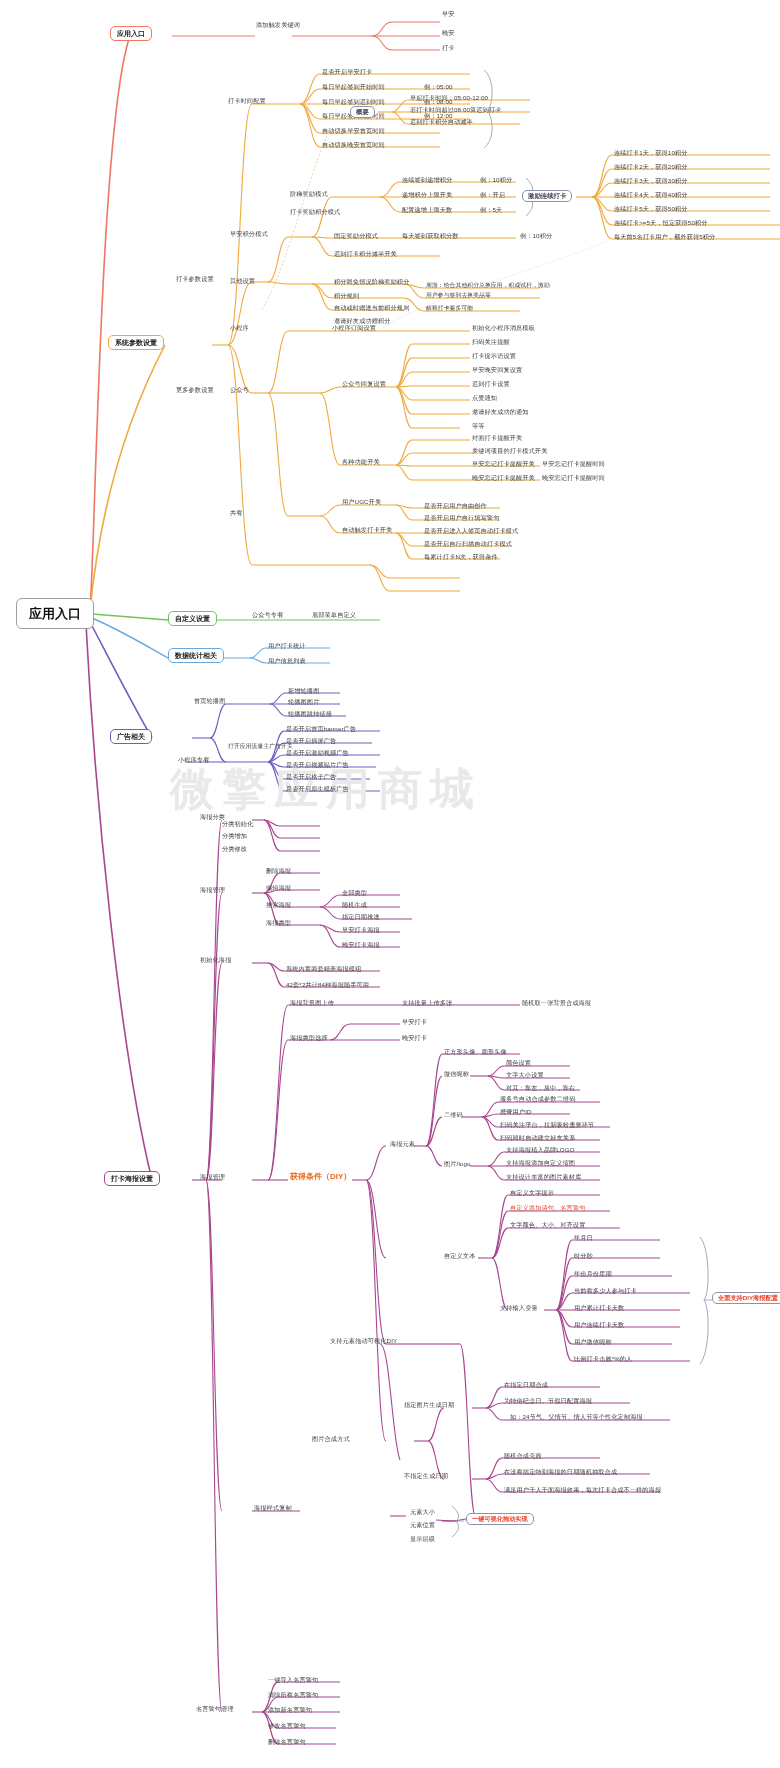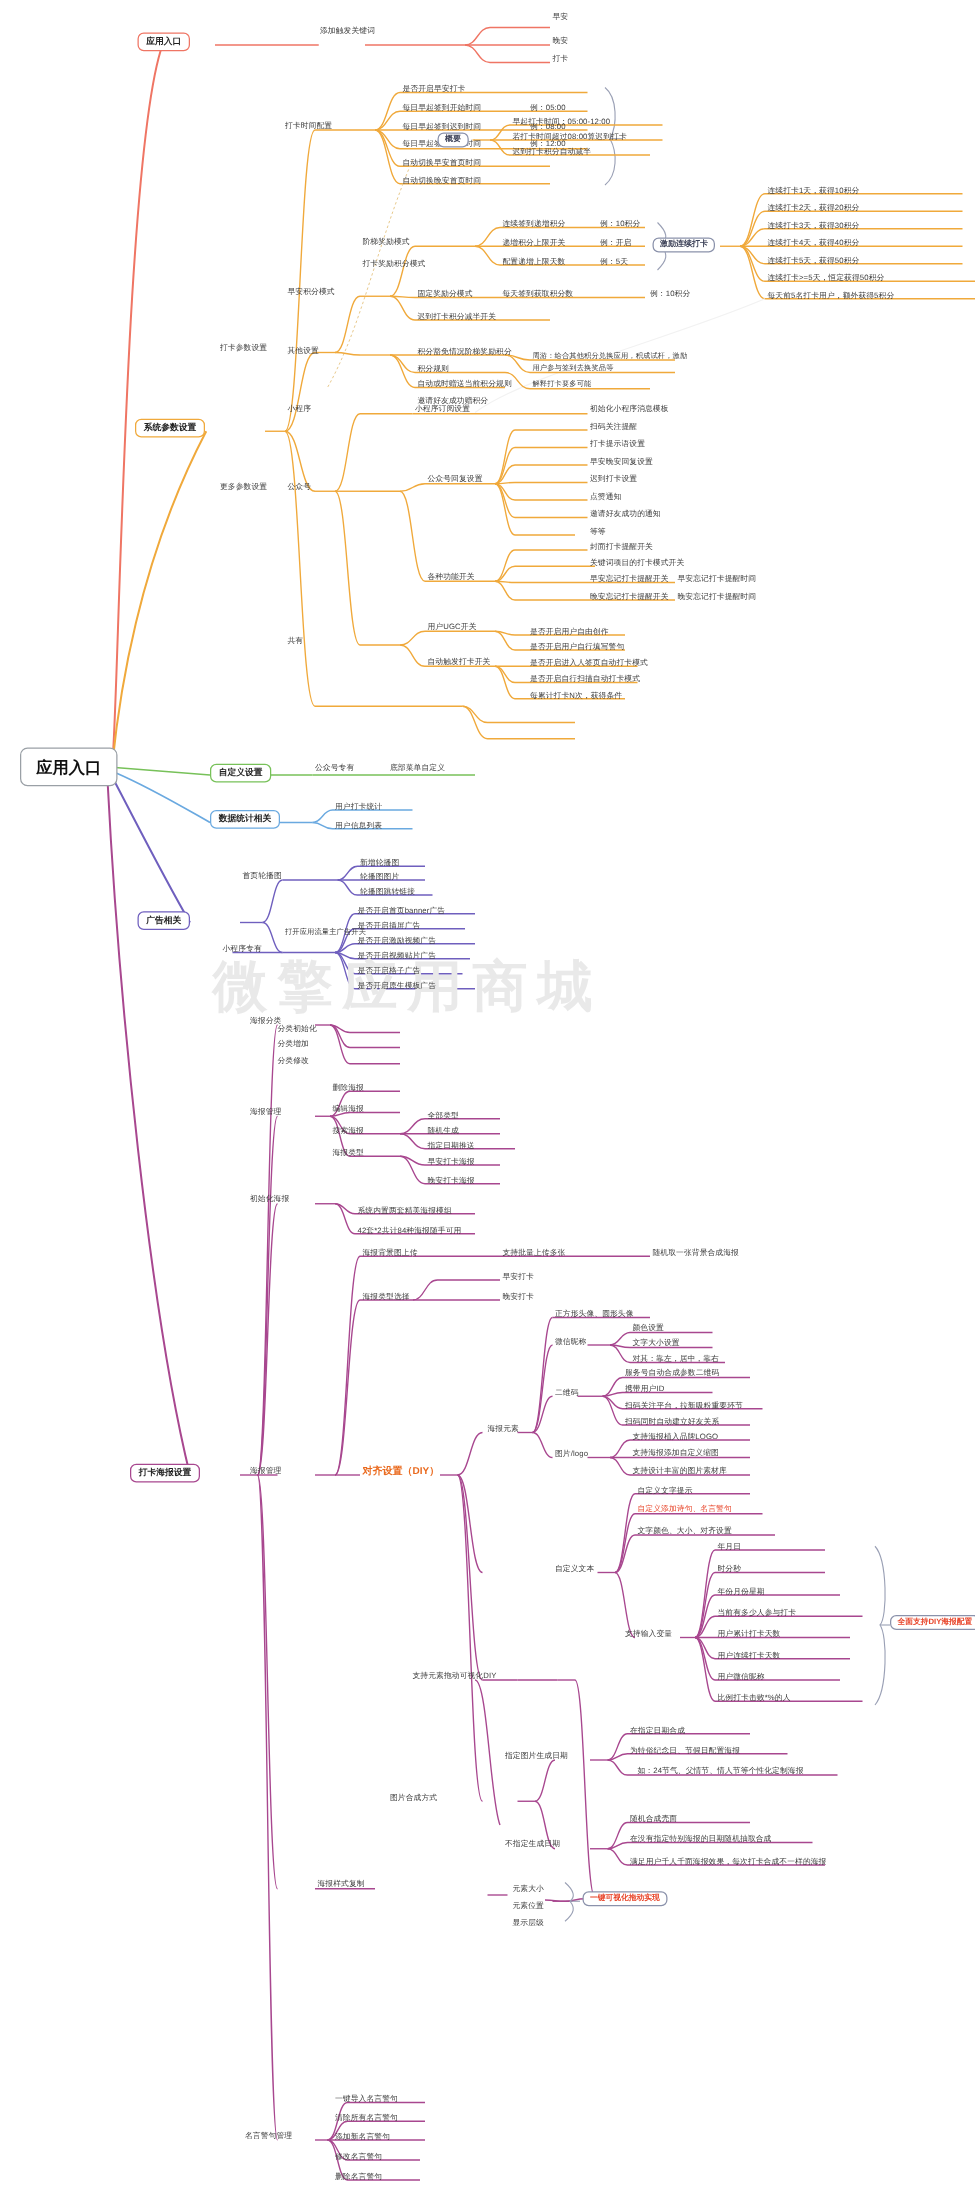--- a/index.html
+++ b/index.html
@@ -462,21 +462,21 @@
   <div class="node leaf" style="left:286px;top:982px;">42套*2共计84种海报随手可用</div>
 
   <div class="node leaf" style="left:200px;top:1174px;">海报管理</div>
   <div class="node leaf" style="left:290px;top:1000px;">海报背景图上传</div>
   <div class="node leaf" style="left:402px;top:1000px;">支持批量上传多张</div>
   <div class="node leaf" style="left:522px;top:1000px;">随机取一张背景合成海报</div>
   <div class="node leaf" style="left:290px;top:1035px;">海报类型选择</div>
   <div class="node leaf" style="left:402px;top:1019px;">早安打卡</div>
   <div class="node leaf" style="left:402px;top:1035px;">晚安打卡</div>
 
-  <div class="node orangetext" style="left:290px;top:1173px;">对齐设置（DIY）</div>
+  <div class="node orangetext" style="left:290px;top:1173px;">获得条件（DIY）</div>
 
   <div class="node leaf" style="left:390px;top:1141px;">海报元素</div>
   <div class="node leaf" style="left:444px;top:1049px;">正方形头像、圆形头像</div>
   <div class="node leaf" style="left:444px;top:1071px;">微信昵称</div>
   <div class="node leaf" style="left:506px;top:1060px;">颜色设置</div>
   <div class="node leaf" style="left:506px;top:1072px;">文字大小设置</div>
   <div class="node leaf" style="left:506px;top:1085px;">对其：靠左，居中，靠右</div>
 
   <div class="node leaf" style="left:444px;top:1112px;">二维码</div>
   <div class="node leaf" style="left:500px;top:1096px;">服务号自动合成参数二维码</div>

